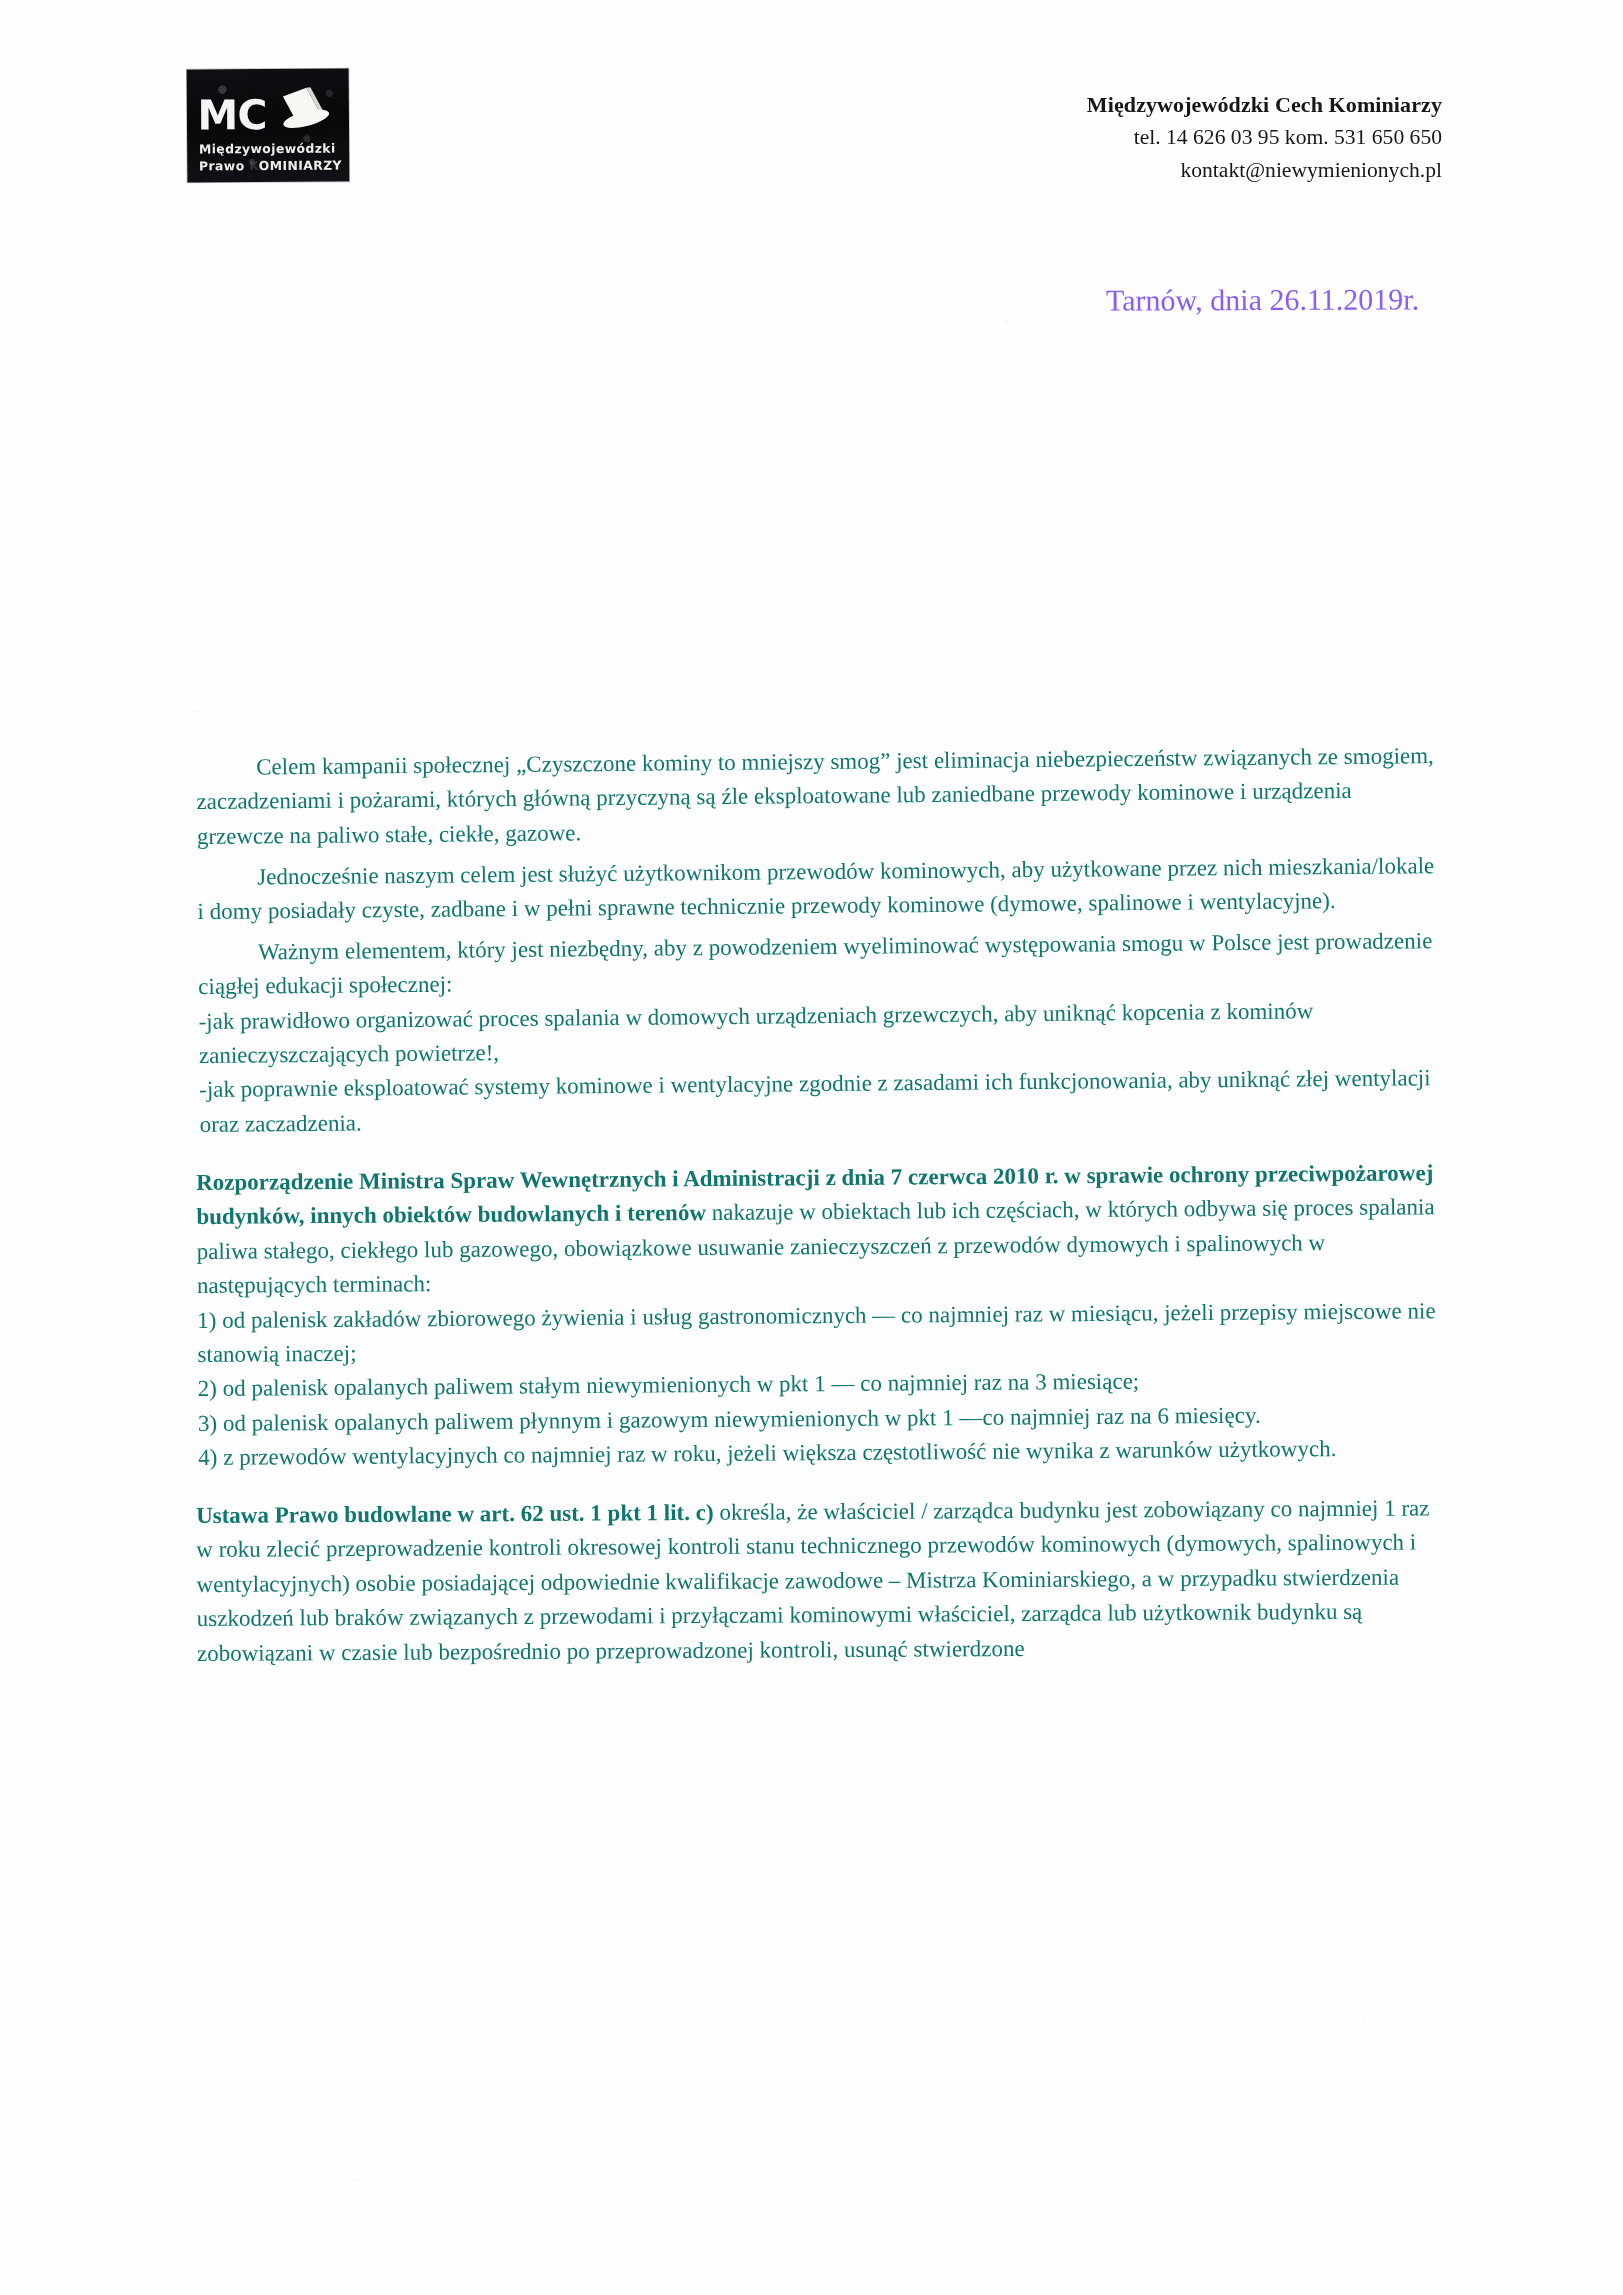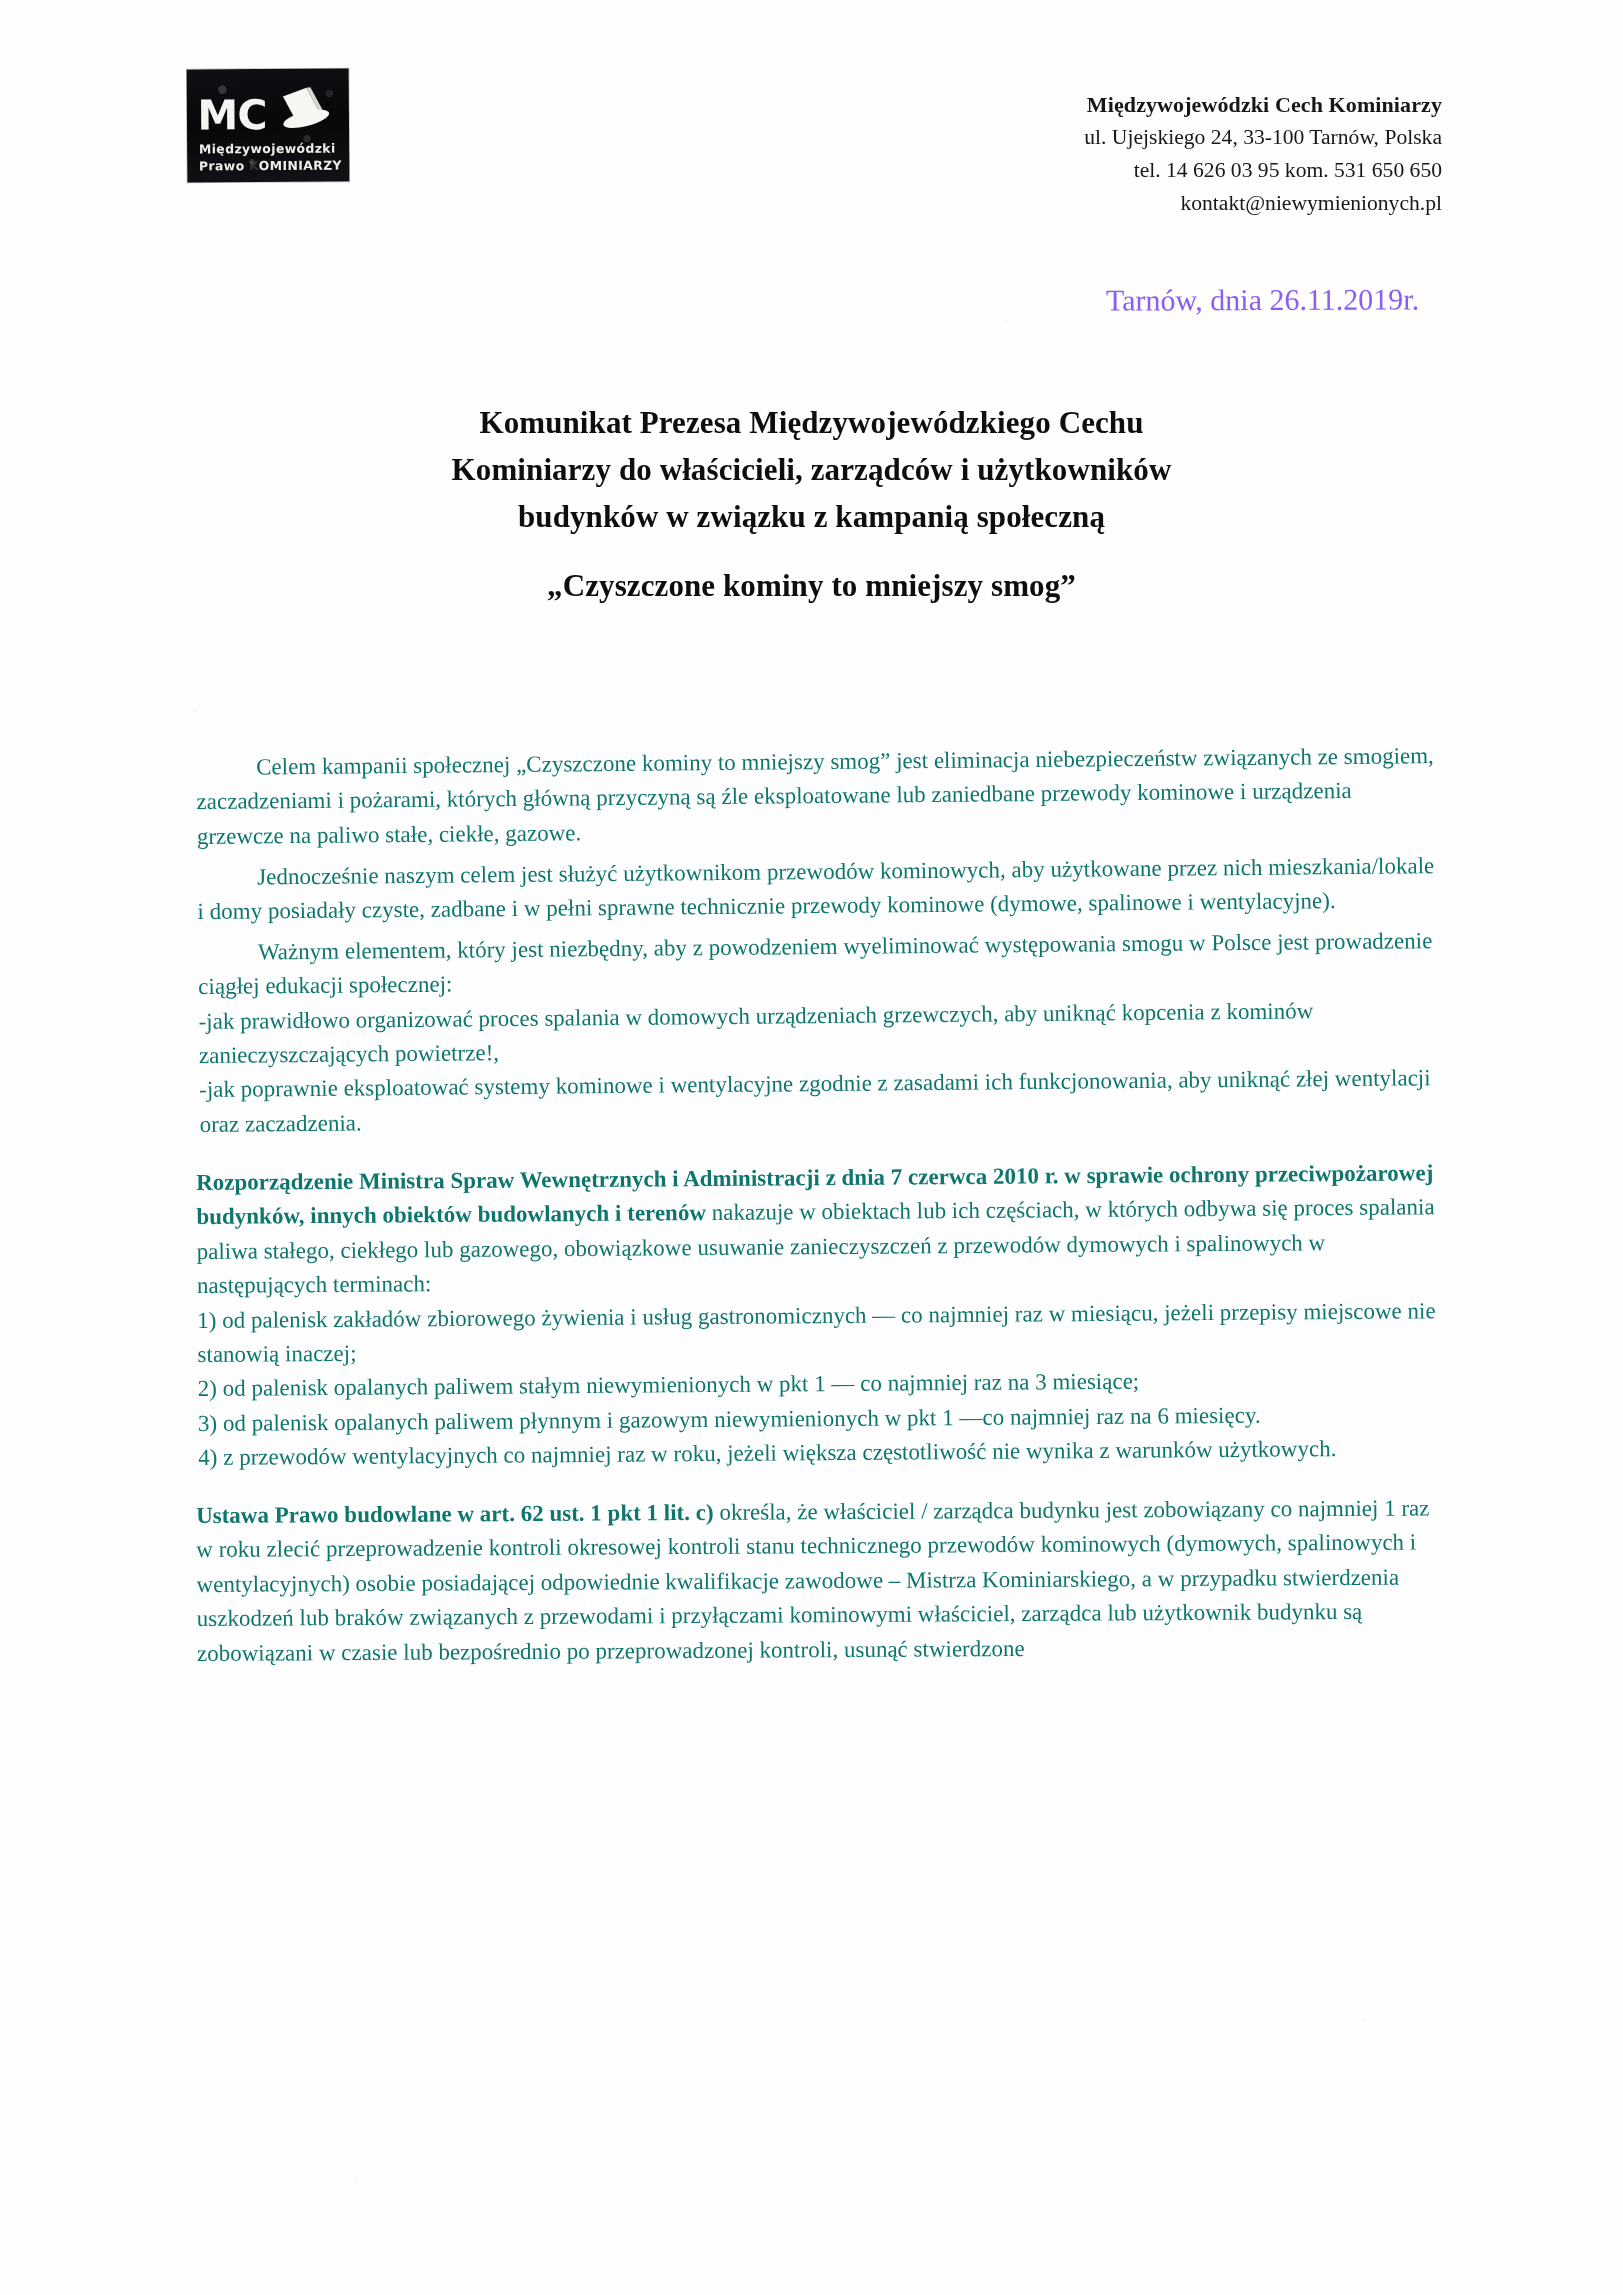--- a/index.html
+++ b/index.html
@@ -176,33 +176,26 @@
       <div>Międzywojewódzki</div>
       <div>
         <span>Prawo</span>
         <span class="faded">K</span><span>OMINIARZY</span>
       </div>
     </div>
   </div>
 
   <div class="org-block">
     <div class="org-name">Międzywojewódzki Cech Kominiarzy</div>
-    <div>ul. Ujejskiego 24, 33-100 Tarnów, Polska</div>
     <div>tel. 14 626 03 95 kom. 531 650 650</div>
     <div>kontakt@niewymienionych.pl</div>
   </div>
 
   <div class="date-line">Tarnów, dnia 26.11.2019r.</div>
 
-  <div class="title">
-    <span class="ln">Komunikat Prezesa Międzywojewódzkiego Cechu</span>
-    <span class="ln">Kominiarzy do właścicieli, zarządców i użytkowników</span>
-    <span class="ln">budynków w związku z kampanią społeczną</span>
-    <span class="slogan">„Czyszczone kominy to mniejszy smog”</span>
-  </div>
 
   <div class="body-text">
 
     <div class="blk skew-a">
       <p class="indent">Celem kampanii społecznej „Czyszczone kominy to mniejszy smog” jest eliminacja niebezpieczeństw związanych ze smogiem, zaczadzeniami i pożarami, których główną przyczyną są źle eksploatowane lub zaniedbane przewody kominowe i urządzenia grzewcze na paliwo stałe, ciekłe, gazowe.</p>
       <p class="indent">Jednocześnie naszym celem jest służyć użytkownikom przewodów kominowych, aby użytkowane przez nich mieszkania/lokale i domy posiadały czyste, zadbane i w pełni sprawne technicznie przewody kominowe (dymowe, spalinowe i wentylacyjne).</p>
       <p class="indent tight">Ważnym elementem, który jest niezbędny, aby z powodzeniem wyeliminować występowania smogu w Polsce jest prowadzenie ciągłej edukacji społecznej:</p>
       <p class="tight">-jak prawidłowo organizować proces spalania w domowych urządzeniach grzewczych, aby uniknąć kopcenia z kominów zanieczyszczających powietrze!,</p>
       <p>-jak poprawnie eksploatować systemy kominowe i wentylacyjne zgodnie z zasadami ich funkcjonowania, aby uniknąć złej wentylacji oraz zaczadzenia.</p>
     </div>

